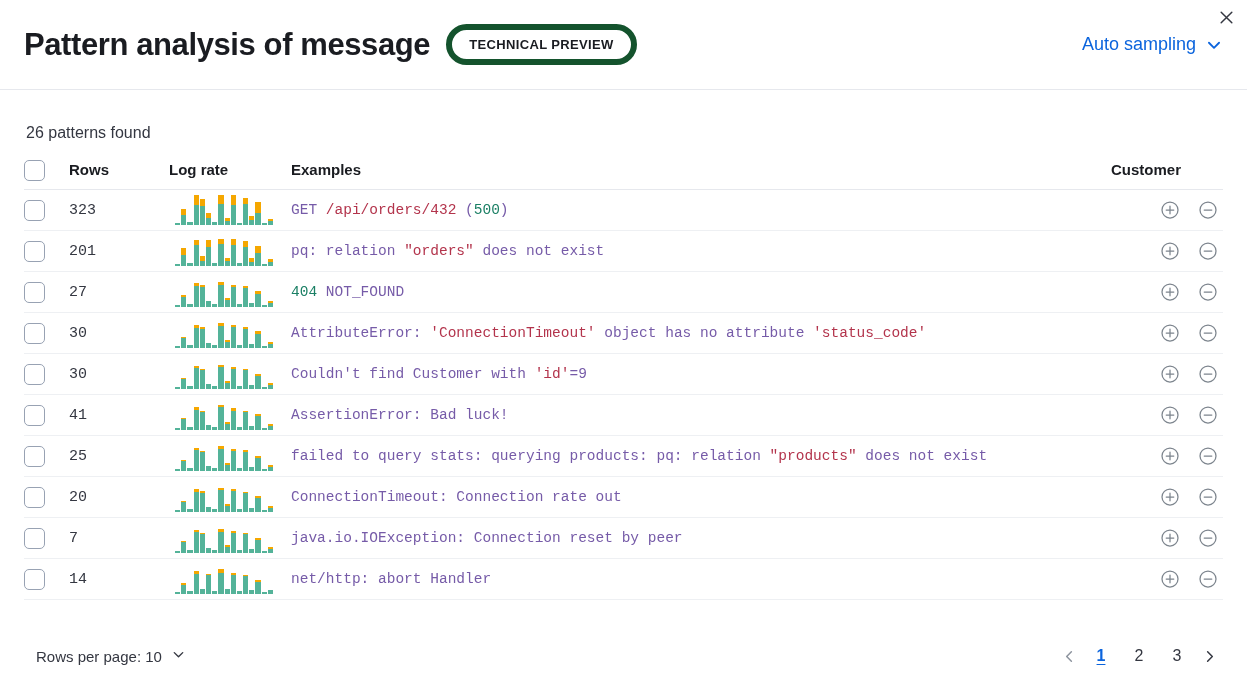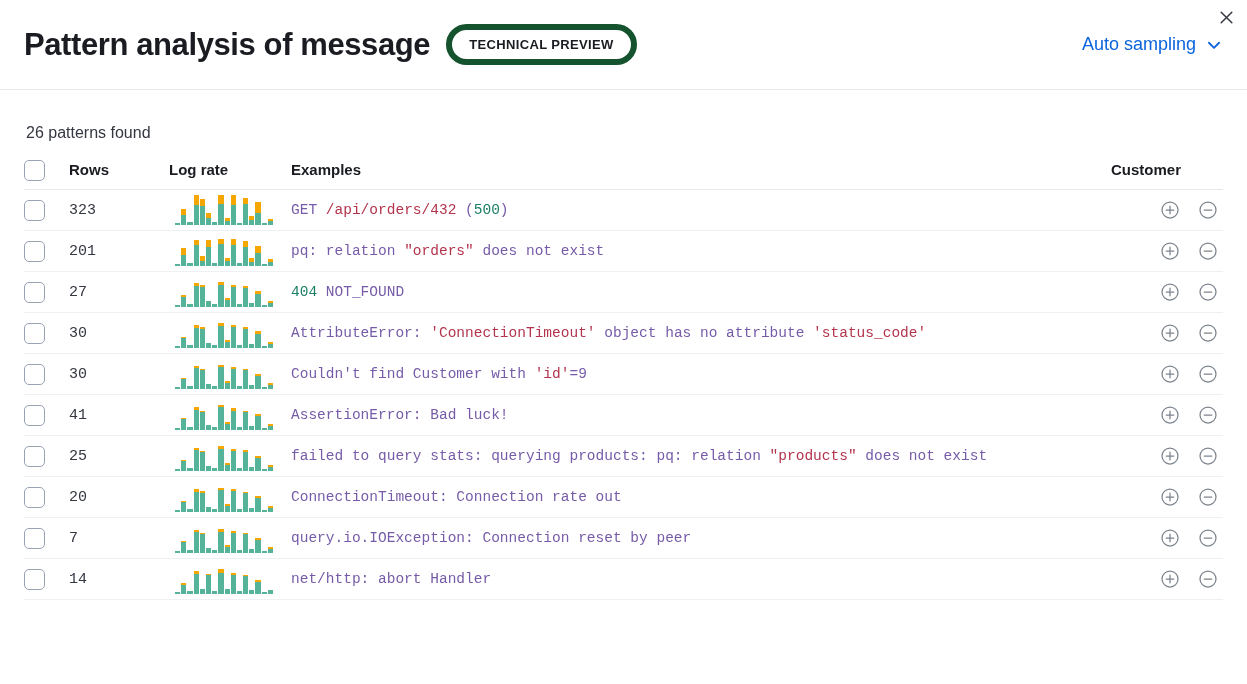--- a/index.html
+++ b/index.html
@@ -1006,21 +1006,21 @@
                 <div class="bar">
                   <div class="seg-top" style="height: 0px;"></div>
                   <div class="seg-bot" style="height: 1.76471px;"></div>
                 </div>
                 <div class="bar">
                   <div class="seg-top" style="height: 1.76471px;"></div>
                   <div class="seg-bot" style="height: 4.41176px;"></div>
                 </div>
               </div>
             </td>
-            <td class="ex-cell"><span class="tok-base">query.io.IOException: Connection reset by peer</span></td>
+            <td class="ex-cell"><span class="tok-base">java.io.IOException: Connection reset by peer</span></td>
             <td class="actions-cell"><span class="act-btn">
                 <svg width="20" height="20" viewBox="0 0 20 20" fill="none" stroke="#7c848d" stroke-width="1.25">
                   <circle cx="10" cy="10" r="8"></circle>
                   <path d="M10 6.2v7.6M6.2 10h7.6" stroke-linecap="round"></path>
                 </svg>
               </span><span class="act-btn">
                 <svg width="20" height="20" viewBox="0 0 20 20" fill="none" stroke="#7c848d" stroke-width="1.25">
                   <circle cx="10" cy="10" r="8"></circle>
                   <path d="M6.2 10h7.6" stroke-linecap="round"></path>
                 </svg>
@@ -1109,14 +1109,42 @@
                 <svg width="20" height="20" viewBox="0 0 20 20" fill="none" stroke="#7c848d" stroke-width="1.25">
                   <circle cx="10" cy="10" r="8"></circle>
                   <path d="M6.2 10h7.6" stroke-linecap="round"></path>
                 </svg>
               </span></td>
           </tr>
         </tbody>
     </table>
   </div>
 
+  <div class="footer">
+    <div class="rows-per-page">
+      <span>Rows per page: 10</span>
+      <span>
+        <svg width="15" height="15" viewBox="0 0 16 16" fill="none" stroke="#343741" stroke-width="1.5" stroke-linecap="round" stroke-linejoin="round">
+            <path d="M3.5 6 8 10.5 12.5 6"></path>
+          </svg>
+      </span>
+    </div>
+
+    <div class="pager">
+      <div class="pg-arrow">
+        <svg width="15" height="15" viewBox="0 0 16 16" fill="none" stroke="#8d949e" stroke-width="1.6" stroke-linecap="round" stroke-linejoin="round">
+            <path d="M10 3 5 8l5 5"></path>
+          </svg>
+      </div>
+      <div id="pager-nums" style="display:flex;align-items:center;gap:10px">
+          <div class="pg-num active">1</div>
+          <div class="pg-num">2</div>
+          <div class="pg-num">3</div>
+        </div>
+      <div class="pg-arrow">
+        <svg width="15" height="15" viewBox="0 0 16 16" fill="none" stroke="#343741" stroke-width="1.6" stroke-linecap="round" stroke-linejoin="round">
+            <path d="M6 3l5 5-5 5"></path>
+          </svg>
+      </div>
+    </div>
+  </div>
 
 </div>
 
 </body></html>

